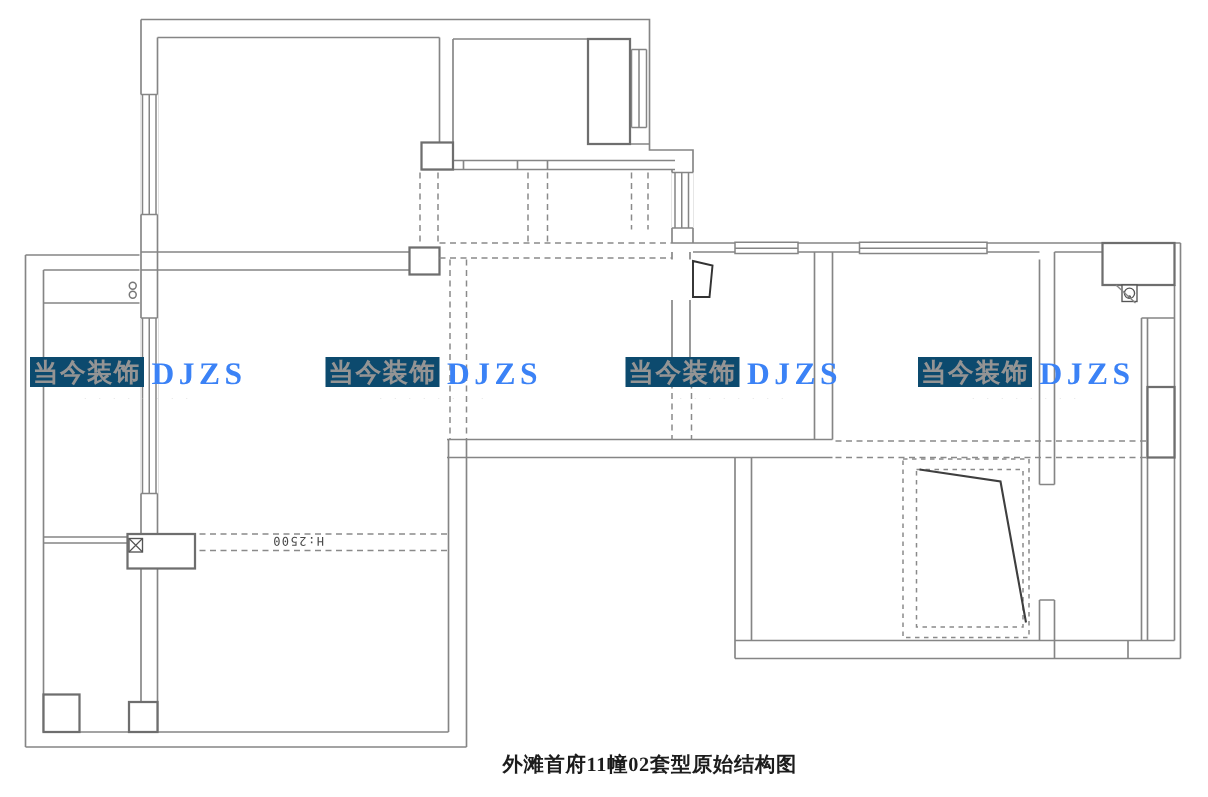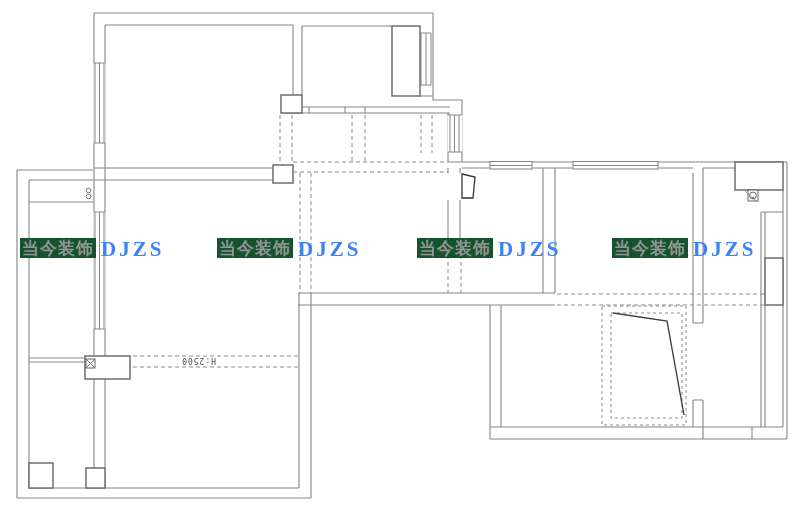--- a/index.html
+++ b/index.html
@@ -1,20 +1,20 @@
 <!DOCTYPE html>
 <html><head>
 <meta charset="utf-8">
 <style>
   html,body{margin:0;padding:0;background:#ffffff;}
   .canvas{position:relative;width:805px;height:531px;background:#ffffff;overflow:hidden;
           font-family:"Liberation Sans",sans-serif;}
   .plan-svg{position:absolute;left:0;top:0;}
   .wm{position:absolute;top:238px;white-space:nowrap;text-align:center;line-height:1;}
-  .wm-cn{display:inline-block;background:#14532d;color:#949494;font-weight:bold;
+  .wm-cn{display:inline-block;background:#0c4a6e;color:#949494;font-weight:bold;
          font-size:17px;letter-spacing:1px;padding:2px 2px 1px 2px;
          font-family:"Liberation Serif",serif;}
   .wm-en{display:inline-block;color:#3b82f6;font-weight:bold;font-size:21px;
          letter-spacing:3px;margin-left:5px;vertical-align:middle;
          font-family:"Liberation Serif",serif;}
   .wm-sub{display:block;color:#e3e3e3;font-size:6px;letter-spacing:3px;margin-top:3px;}
   .caption{position:absolute;left:335px;top:501px;color:#1c1c1c;font-weight:bold;
            font-size:13.5px;letter-spacing:0.5px;font-family:"Liberation Serif",serif;}
 </style>
 </head>
@@ -129,14 +129,15 @@
   </div>
   <div class="wm" style="left:417px">
     <span class="wm-cn">当今装饰</span><span class="wm-en">DJZS</span>
     <span class="wm-sub">· · · · · · · ·</span>
   </div>
   <div class="wm" style="left:612px">
     <span class="wm-cn">当今装饰</span><span class="wm-en">DJZS</span>
     <span class="wm-sub">· · · · · · · ·</span>
   </div>
 
+  <div class="caption">外滩首府11幢02套型原始结构图</div>
 
 </div>
 
 </body></html>

